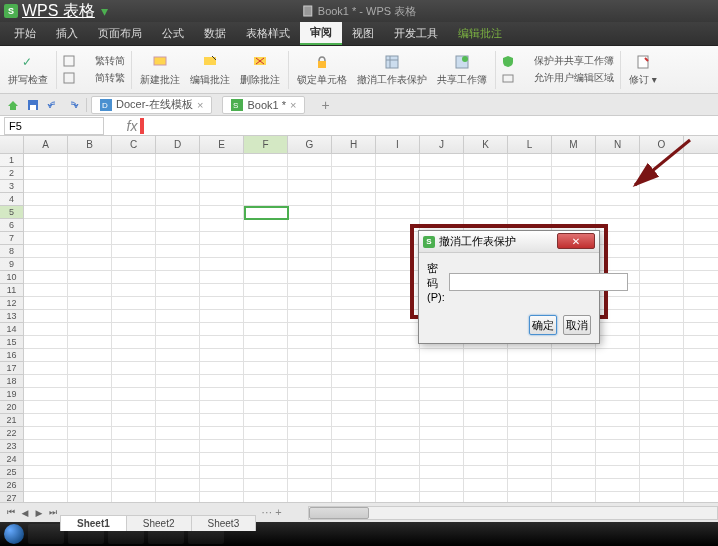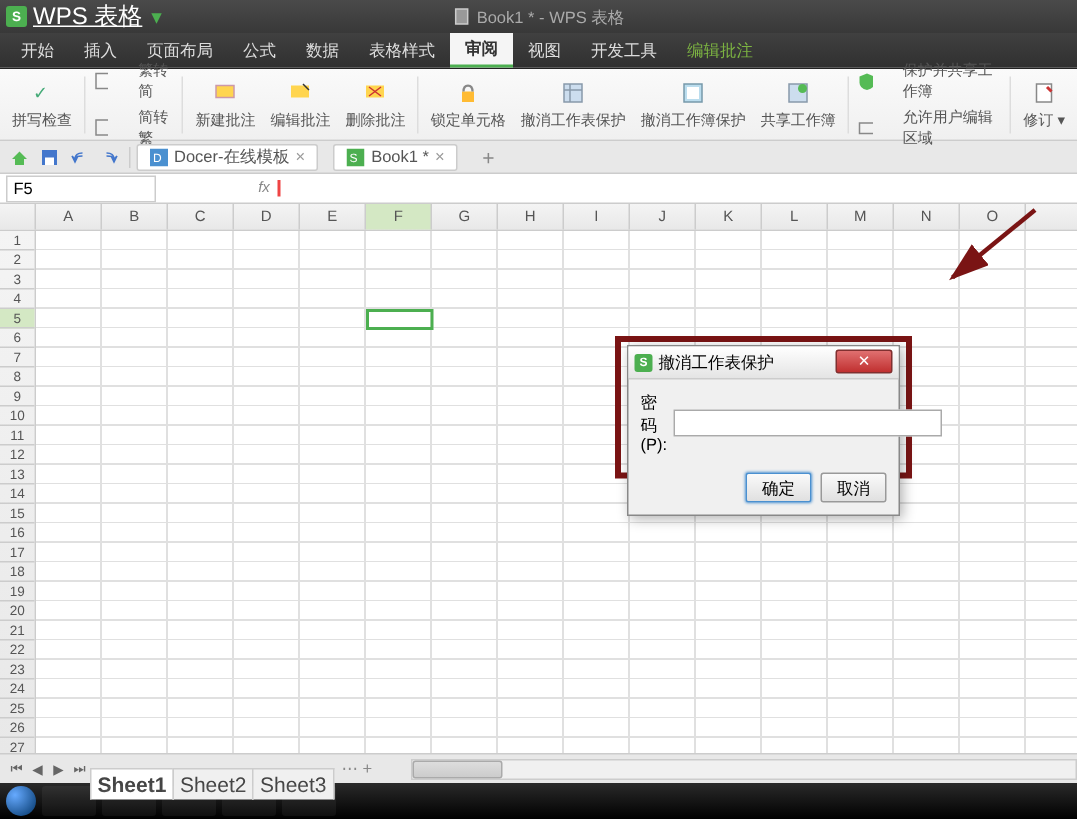--- a/index.html
+++ b/index.html
@@ -26,61 +26,61 @@
 .ribbon-stack-item { display:flex; align-items:center; gap:20px; padding:1px 2px; }
 
 .qat { height:22px; background:#e8e8e8; border-bottom:1px solid #ccc; display:flex; align-items:center; padding-left:4px; gap:2px; }
 .qat-btn { width:18px; height:18px; display:flex; align-items:center; justify-content:center; color:#666; }
 .qat-sep { width:1px; height:14px; background:#ccc; margin:0 2px; }
 .doc-tab { height:18px; padding:0 8px; display:flex; align-items:center; gap:4px; background:#fff; border:1px solid #ccc; border-radius:2px; font-size:11px; color:#555; margin-right:8px; }
 .doc-tab .close { color:#999; }
 .doc-tab-icon { width:12px; height:12px; }
 .add-tab { color:#888; font-size:14px; padding:0 6px; }
 
-.formula-bar { height:20px; background:#fff; border-bottom:1px solid #ccc; display:flex; align-items:center;gap:27px; }
+.formula-bar { height:20px; background:#fff; border-bottom:1px solid #ccc; display:flex; align-items:center; }
 .name-box { width:100px; height:18px; border:1px solid #ccc; margin-left:4px; padding-left:4px; display:flex; align-items:center; font-family:monospace; font-size:11px; background:#fff; }
-.fx-btn { width:20px; text-align:center; color:#888; font-style:italic; font-size:10px; border-right:2px solid #ef4444; margin-left:36px; }
+.fx-btn { width:20px; text-align:center; color:#888; font-style:italic; font-size:14px; border-right:4px solid #ef4444; margin-left:20px; }
 .formula-input { flex:1; height:18px; padding-left:4px; }
 
 .grid-area { position:relative; height:366px; overflow:hidden; background:#fff; }
 .col-headers { display:flex; height:18px; background:linear-gradient(#f4f4f4,#e8e8e8); border-bottom:1px solid #ccc; }
 .corner { width:24px; border-right:1px solid #ccc; background:linear-gradient(#f4f4f4,#e8e8e8); }
 .col-h { width:44px; border-right:1px solid #ccc; display:flex; align-items:center; justify-content:center; font-size:10px; color:#555; }
 .col-h.sel { background:#d4e8c4; }
 .grid-body { display:flex; height:348px; }
 .row-headers { width:24px; background:linear-gradient(#f4f4f4,#e8e8e8); border-right:1px solid #ccc; }
 .row-h { height:13px; border-bottom:1px solid #ccc; display:flex; align-items:center; justify-content:center; font-size:9px; color:#555; }
 .row-h.sel { background:#d4e8c4; }
 .cells { position:relative; flex:1; background-image:
   repeating-linear-gradient(to right, transparent 0, transparent 43px, #e0e0e0 43px, #e0e0e0 44px),
   repeating-linear-gradient(to bottom, transparent 0, transparent 12px, #e0e0e0 12px, #e0e0e0 13px);
 }
 .active-cell { position:absolute; left:220px; top:52px; width:45px; height:14px; border:2px solid #4caf50; background:rgba(255,255,255,0.5); pointer-events:none; }
 
 .sheet-tabs { height:20px; background:#e8e8e8; border-top:1px solid #ccc; display:flex; align-items:center; padding-left:4px; }
 .nav-btn { width:14px; height:14px; display:flex; align-items:center; justify-content:center; color:#666; font-size:9px; }
-.sheet-tab { padding:2px 4px; background:#fff; border:1px solid #ccc; border-bottom:none; font-size:14px; color:#444; margin-right:-1px;margin-top:20px; }
+.sheet-tab { padding:2px 16px; background:#fff; border:1px solid #ccc; border-bottom:none; font-size:10px; color:#444; margin-right:-1px;margin-top:20px; }
 .sheet-tab.active { background:#fff; font-weight:bold; }
 .sheet-tab.inactive { background:#f0f0f0; }
 .sheet-add { padding:2px 6px; color:#888; }
 .scroll-track { flex:1; margin-left:20px; height:14px; background:#f0f0f0; border:1px solid #ccc; position:relative; }
 .scroll-thumb { position:absolute; left:0; top:0; height:12px; width:60px; background:linear-gradient(#ddd,#ccc); border:1px solid #aaa; border-radius:2px; }
 
 .taskbar { height:24px; background:linear-gradient(#2a2a2a,#000); display:flex; align-items:center; padding-left:4px; gap:4px; }
 .tb-orb { width:20px; height:20px; border-radius:50%; background:radial-gradient(circle at 30% 30%, #6af, #036); }
 .tb-item { width:36px; height:20px; background:rgba(255,255,255,0.05); border-radius:2px; }
 
 .dialog-highlight { position:absolute; left:410px; top:224px; width:198px; height:95px; border:4px solid #7a1414; }
 .dialog { position:absolute; left:418px; top:230px; width:182px; background:#f0f0f0; border:1px solid #888; box-shadow:2px 2px 8px rgba(0,0,0,0.3); font-size:11px; }
 .dlg-title { height:22px; background:linear-gradient(#fff,#e4e4e4); border-bottom:1px solid #ccc; display:flex; align-items:center; padding-left:4px; gap:4px; position:relative; }
 .dlg-close { position:absolute; right:4px; top:2px; width:38px; height:16px; background:linear-gradient(#e07070,#c03030); border:1px solid #803030; border-radius:2px; color:#fff; display:flex; align-items:center; justify-content:center; font-size:10px; }
 .dlg-body { padding:8px; display:flex; align-items:center; gap:4px; }
 .dlg-input { flex:1; height:18px; border:1px solid #aaa; background:#fff; }
 .dlg-buttons { padding:4px 8px 8px; display:flex; justify-content:flex-end; gap:6px; }
-.dlg-btn { width:44px; height:20px; background:linear-gradient(#fafafa,#e0e0e0); border:1px solid #999; border-radius:2px; font-size:11px; display:flex; align-items:center; justify-content:center; }
+.dlg-btn { width:28px; height:20px; background:linear-gradient(#fafafa,#e0e0e0); border:1px solid #999; border-radius:2px; font-size:11px; display:flex; align-items:center; justify-content:center; }
 .dlg-btn.default { border:1px solid #4a90d0; box-shadow:0 0 2px #4a90d0; }
 
 .arrow { position:absolute; left:620px; top:135px; pointer-events:none; }
 
 svg.ico { width:16px; height:16px; }
 svg.ico-sm { width:12px; height:12px; }
 </style>
 </head>
 <body>
 
@@ -174,29 +174,20 @@
   </div>
   <div class="ribbon-group">
     <span class="ribbon-icon-lg">
         <svg class="ico">
           <rect x="2" y="2" width="12" height="12" fill="#cde" stroke="#89a"></rect>
           <line x1="2" y1="6" x2="14" y2="6" stroke="#89a"></line>
           <line x1="6" y1="2" x2="6" y2="14" stroke="#89a"></line>
         </svg>
       </span>
     <span class="ribbon-lbl">撤消工作表保护</span>
-  </div>
-  <div class="ribbon-group">
-    <span class="ribbon-icon-lg">
-        <svg class="ico">
-          <rect x="2" y="2" width="12" height="12" fill="#bde" stroke="#79a"></rect>
-          <rect x="4" y="4" width="8" height="8" fill="#fff"></rect>
-        </svg>
-      </span>
-    <span class="ribbon-lbl">撤消工作簿保护</span>
   </div>
   <div class="ribbon-group">
     <span class="ribbon-icon-lg">
         <svg class="ico">
           <rect x="2" y="2" width="12" height="12" fill="#cde" stroke="#89a"></rect>
           <circle cx="11" cy="5" r="3" fill="#5b5"></circle>
         </svg>
       </span>
     <span class="ribbon-lbl">共享工作簿</span>
   </div>

